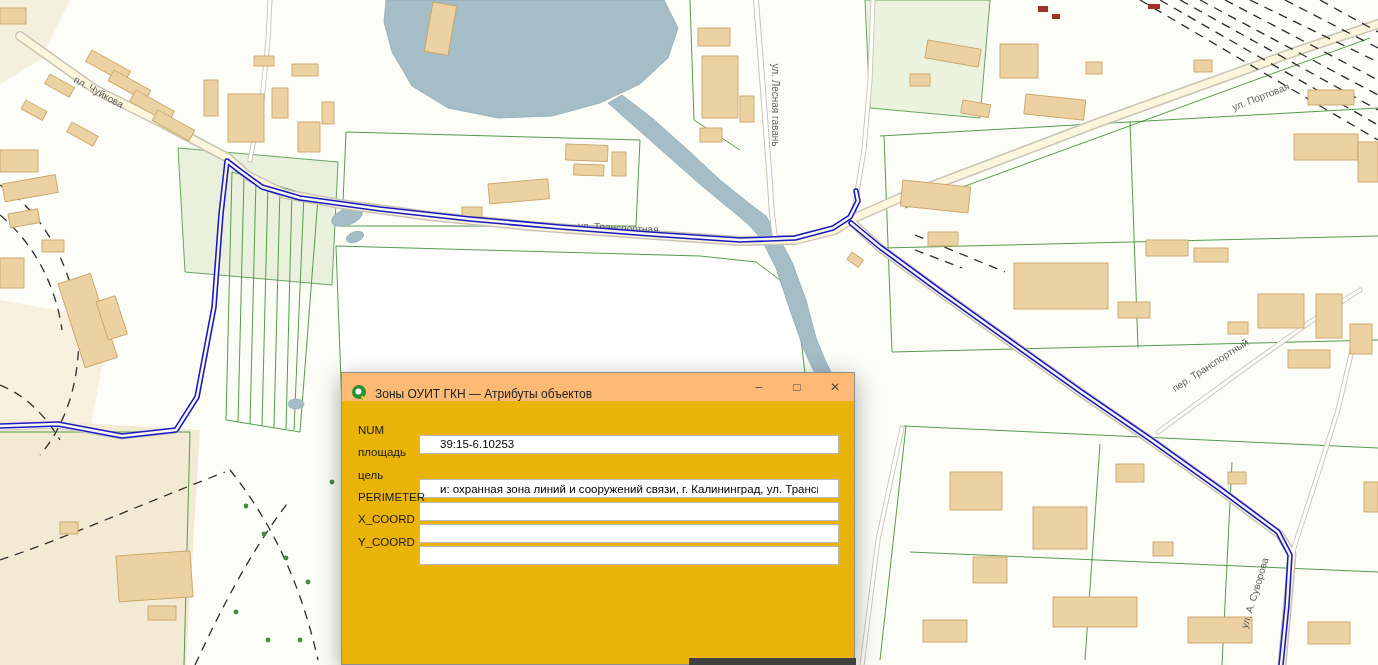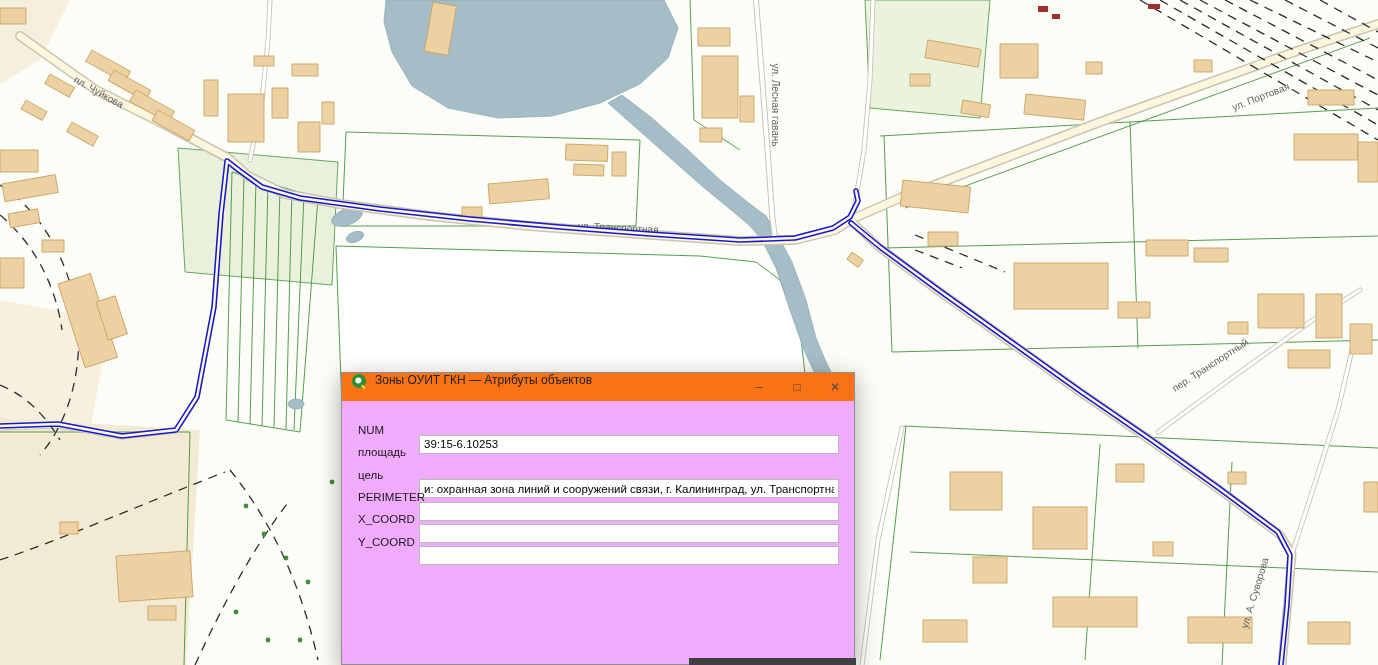--- a/index.html
+++ b/index.html
@@ -10,42 +10,42 @@
   #map-wrap{position:absolute;inset:0;}
   #map-wrap svg{display:block;}
 
   
   .dialog{
     position:absolute;left:341px;top:372px;width:514px;height:293px;
     background:#f0f0f0;border:1px solid #8f8f8f;box-sizing:border-box;
     box-shadow:0 6px 22px rgba(0,0,0,.35);z-index:10;
   }
   .titlebar{
-    height:28px;background:#f97316;display:flex;align-items:flex-start;
+    height:28px;background:#fdba74;display:flex;align-items:flex-end;
     border-bottom:5px solid #14b8a6;
   }
   .qgis-icon{width:17px;height:17px;margin:0 7px 0 9px;flex:none;}
   .dlg-title{font-size:12px;color:#222;flex:1;white-space:nowrap;overflow:hidden;}
   .win-controls{display:flex;height:100%;}
   .winbtn{
     width:38px;height:100%;display:flex;align-items:center;justify-content:center;
     font-size:12px;color:#4a4a4a;cursor:default;
   }
   .dlg-body{
     position:absolute;top:28px;left:0;right:0;bottom:0;
-    padding:18px 15px 0 16px;background:#f0abfc;box-sizing:border-box;
+    padding:18px 15px 0 16px;background:#eab308;box-sizing:border-box;
   }
   .field-row{display:flex;align-items:center;height:22.3px;}
   .field-label{
     width:61px;flex:none;font-size:11.5px;color:#1a1a1a;white-space:nowrap;
   }
   .field-input{
     flex:1;height:17px;border:1px solid #b9b9b9;background:#fff;
     font-family:"Liberation Sans",sans-serif;font-size:11.5px;color:#000;
-    padding:0 4px;border-radius:0;outline:none;min-width:0;margin-top:28px;
+    padding:0 20px;border-radius:0;outline:none;min-width:0;margin-top:28px;
   }
   .partial-bottom{
     position:absolute;left:347px;top:285px;width:167px;height:8px;
     background:#3f3f3f;
   }
 </style>
 </head>
 <body>
 
 <div id="map-wrap">

